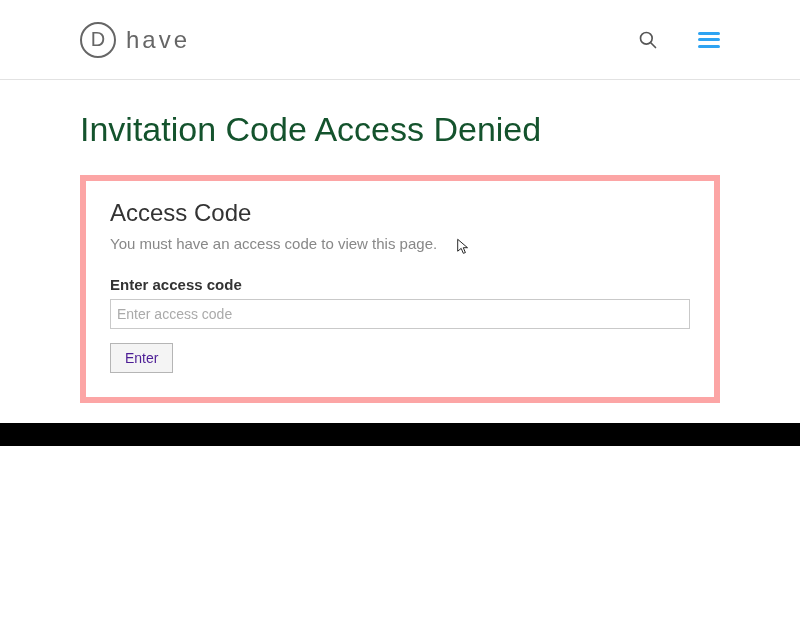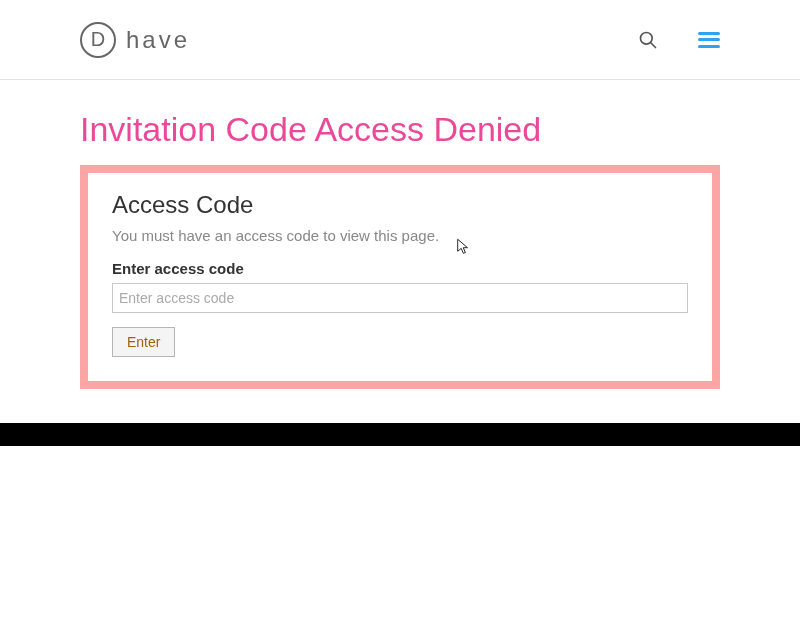--- a/index.html
+++ b/index.html
@@ -68,39 +68,39 @@
     border-radius: 2px;
   }
 
   
   .main {
     padding: 30px 80px 30px 80px;
   }
   h1.page-title {
     font-size: 34px;
     font-weight: 500;
-    color: #ec4899;
-    margin-bottom: 16px;
+    color: #14532d;
+    margin-bottom: 26px;
   }
 
   .card {
-    border: 8px solid #fca5a5;
+    border: 6px solid #fca5a5;
     background: #ffffff;
     padding: 18px 24px 24px 24px;
   }
   .card h2 {
     font-size: 24px;
     font-weight: 400;
     color: #333;
     margin-bottom: 8px;
   }
   .card p.desc {
     font-size: 15px;
     color: #888;
-    margin-bottom: 16px;
+    margin-bottom: 24px;
   }
   .card label {
     display: block;
     font-size: 15px;
     font-weight: 700;
     color: #333;
     margin-bottom: 6px;
   }
   .card input[type=text] {
     width: 100%;
@@ -109,21 +109,21 @@
     font-size: 14px;
     border: 1px solid #c9c9c9;
     color: #666;
     background: #fff;
     margin-bottom: 14px;
   }
   .card input[type=text]::placeholder { color: #aaa; }
   .card button.enter {
     padding: 6px 14px;
     font-size: 14px;
-    color: #a16207;
+    color: #4c1d95;
     background: #f4f4f4;
     border: 1px solid #b5b5b5;
     cursor: pointer;
   }
 
   
   .footer-band {
     position: absolute;
     left: 0;
     right: 0;

